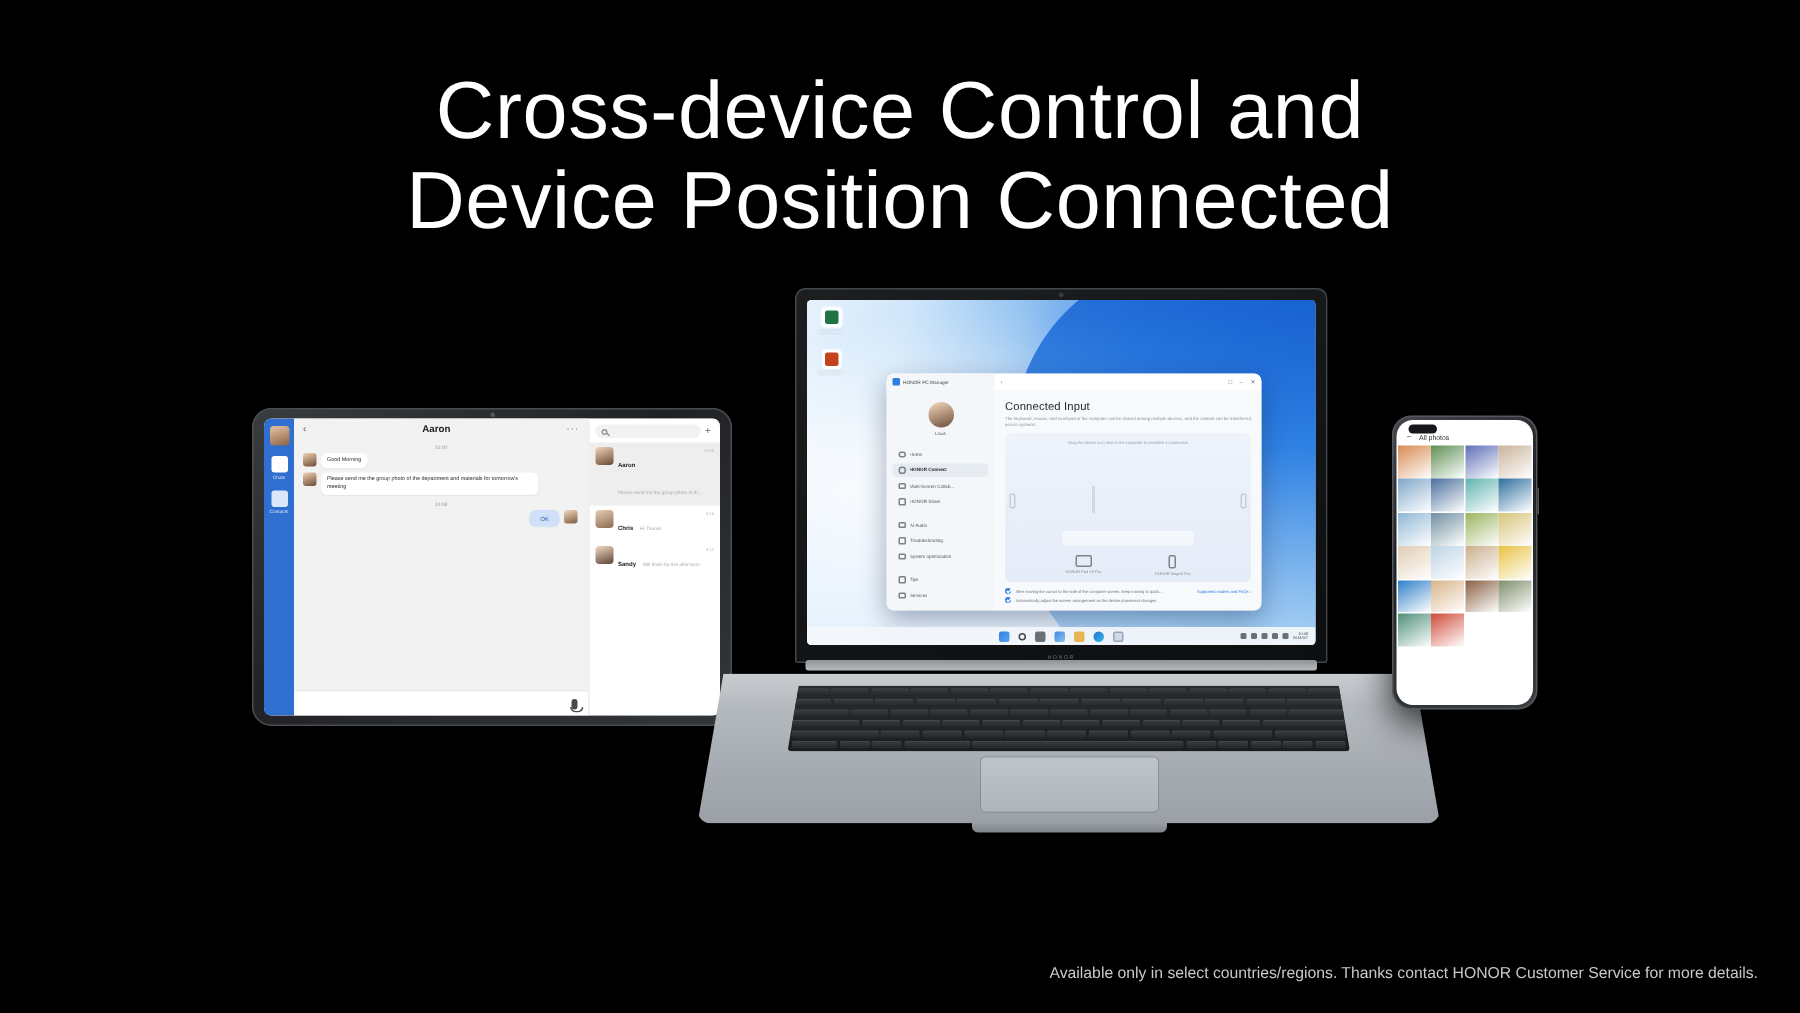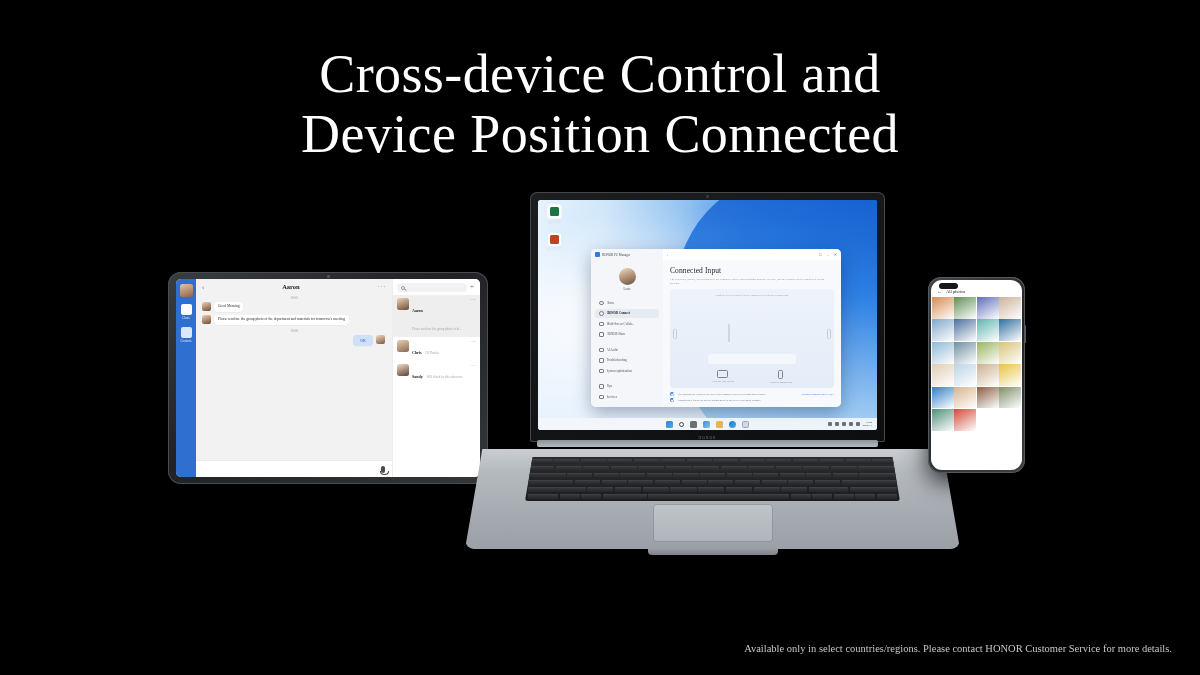--- a/index.html
+++ b/index.html
@@ -1,21 +1,21 @@
 <!DOCTYPE html>
 <html><head>
 <meta charset="utf-8">
 <style>
   * { margin:0; padding:0; box-sizing:border-box; }
   html,body { background:#000; }
   body {
     width:1200px; height:675px; position:relative; overflow:hidden;
     font-family:"Liberation Sans", sans-serif; color:#fff;
   }
-  .stage { position:absolute; inset:0;font-family:Liberation Serif, serif; }
+  .stage { position:absolute; inset:0; }
 
   
   .hero-title{
     position:absolute; left:0; right:0; top:44px; text-align:center;
     font-size:54px; line-height:60px; font-weight:300; letter-spacing:.4px;
     color:#ffffff;
   }
   .hero-title .l2{ display:block; }
 
   
@@ -685,16 +685,16 @@
           <span class="ph-cell" style="background: linear-gradient(150deg, rgb(127, 143, 106), rgba(255, 255, 255, 0.55));"></span>
           <span class="ph-cell" style="background: linear-gradient(150deg, rgb(79, 143, 122), rgba(255, 255, 255, 0.55));"></span>
           <span class="ph-cell" style="background: linear-gradient(150deg, rgb(208, 74, 58), rgba(255, 255, 255, 0.55));"></span>
           <span class="ph-cell" style="background: rgb(255, 255, 255);"></span>
           <span class="ph-cell" style="background: rgb(255, 255, 255);"></span>
         </div>
     </div>
   </div>
 
   <div class="footer">
-    <div>Available only in select countries/regions. Please contact HONOR Customer Service for more details.</div>
+    <div>Available only in select countries/regions. Thanks contact HONOR Customer Service for more details.</div>
   </div>
 
 </div>
 
 </body></html>

